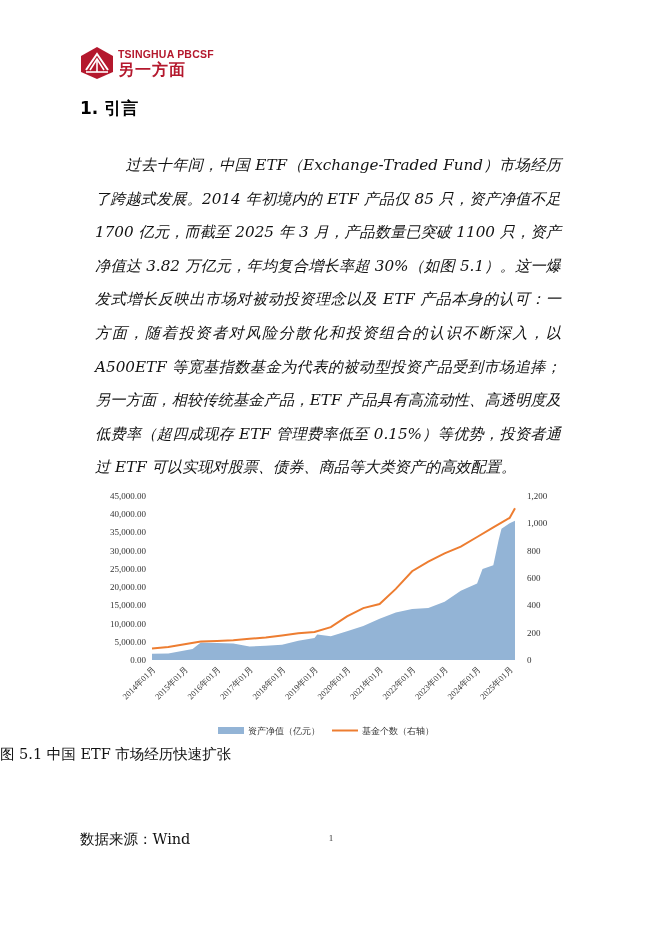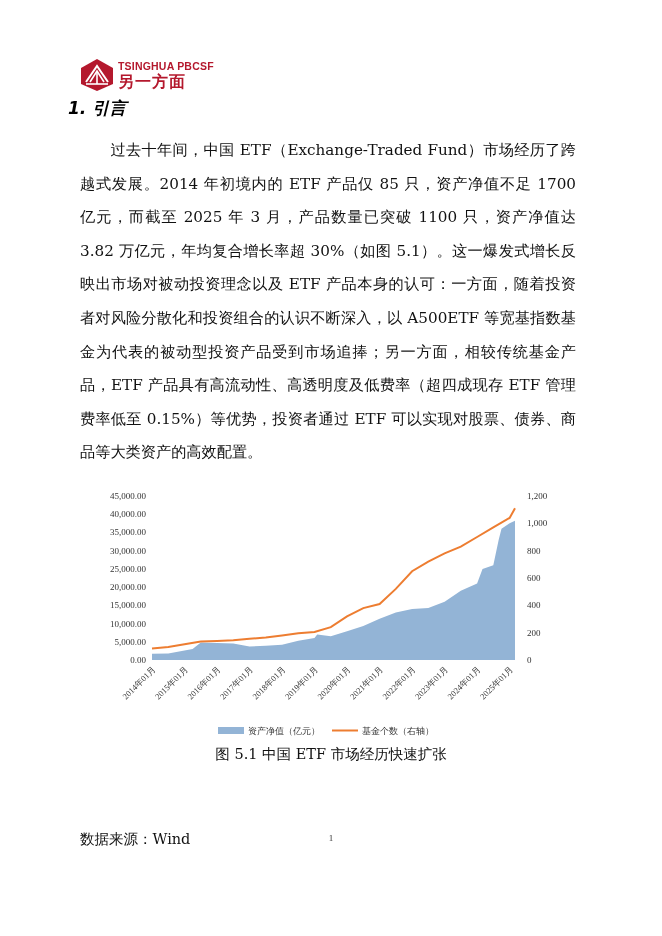--- a/index.html
+++ b/index.html
@@ -1,30 +1,30 @@
 <!DOCTYPE html>
 <html><head>
 <meta charset="utf-8">
 <style>
   html, body { margin:0; padding:0; background:#ffffff; }
   body { width:662px; height:936px; position:relative; overflow:hidden;
          font-family:"DejaVu Serif", "Liberation Serif", serif; color:#111; }
-  .logo { position:absolute; left:80px; top:58px; width:160px; height:36px; }
+  .logo { position:absolute; left:80px; top:46px; width:160px; height:36px; }
   .logo-mark { position:absolute; left:0; top:0; width:34px; height:34px; }
   .logo-en { position:absolute; left:38px; top:2px; font-family:"Liberation Sans", sans-serif;
              font-weight:bold; font-size:10.5px; color:#b4182d; letter-spacing:0.2px; white-space:nowrap; }
   .logo-cn { position:absolute; left:38px; top:14px; font-family:"DejaVu Sans", sans-serif;
              font-weight:bold; font-size:16px; color:#b4182d; letter-spacing:1px; white-space:nowrap; }
-  .heading { position:absolute; left:68px; top:97px; font-family:"DejaVu Sans", sans-serif;
-             font-weight:bold; font-size:17px; color:#000;font-style:italic; }
+  .heading { position:absolute; left:80px; top:97px; font-family:"DejaVu Sans", sans-serif;
+             font-weight:bold; font-size:17px; color:#000; }
   .para { position:absolute; left:80px; top:134px; width:496px; font-size:15.2px;
           line-height:33.6px; text-align:justify; color:#111; }
-  .para p { margin:0; text-indent:2em; text-align:justify; text-align-last:left; }
+  .para p { margin:15px; text-indent:2em; text-align:justify; text-align-last:left;font-style:italic; }
   .chart { position:absolute; left:90px; top:480px; width:480px; height:260px; }
-  .caption { position:absolute; left:0; width:662px; top:745px; text-align:center;
+  .caption { position:absolute; left:0; width:662px; top:745px; text-align:left;
              font-size:14.5px; color:#111; }
   .source { position:absolute; left:80px; top:782px; font-size:14.5px; color:#111;margin-top:48px; }
   .pagenum { position:absolute; left:0; width:662px; top:833px; text-align:center;
              font-family:"Liberation Serif", serif; font-size:9px; color:#333; }
   svg text { font-family:"Liberation Serif", "DejaVu Serif", serif; }
 </style>
 </head>
 <body>
 
 <div class="logo">

